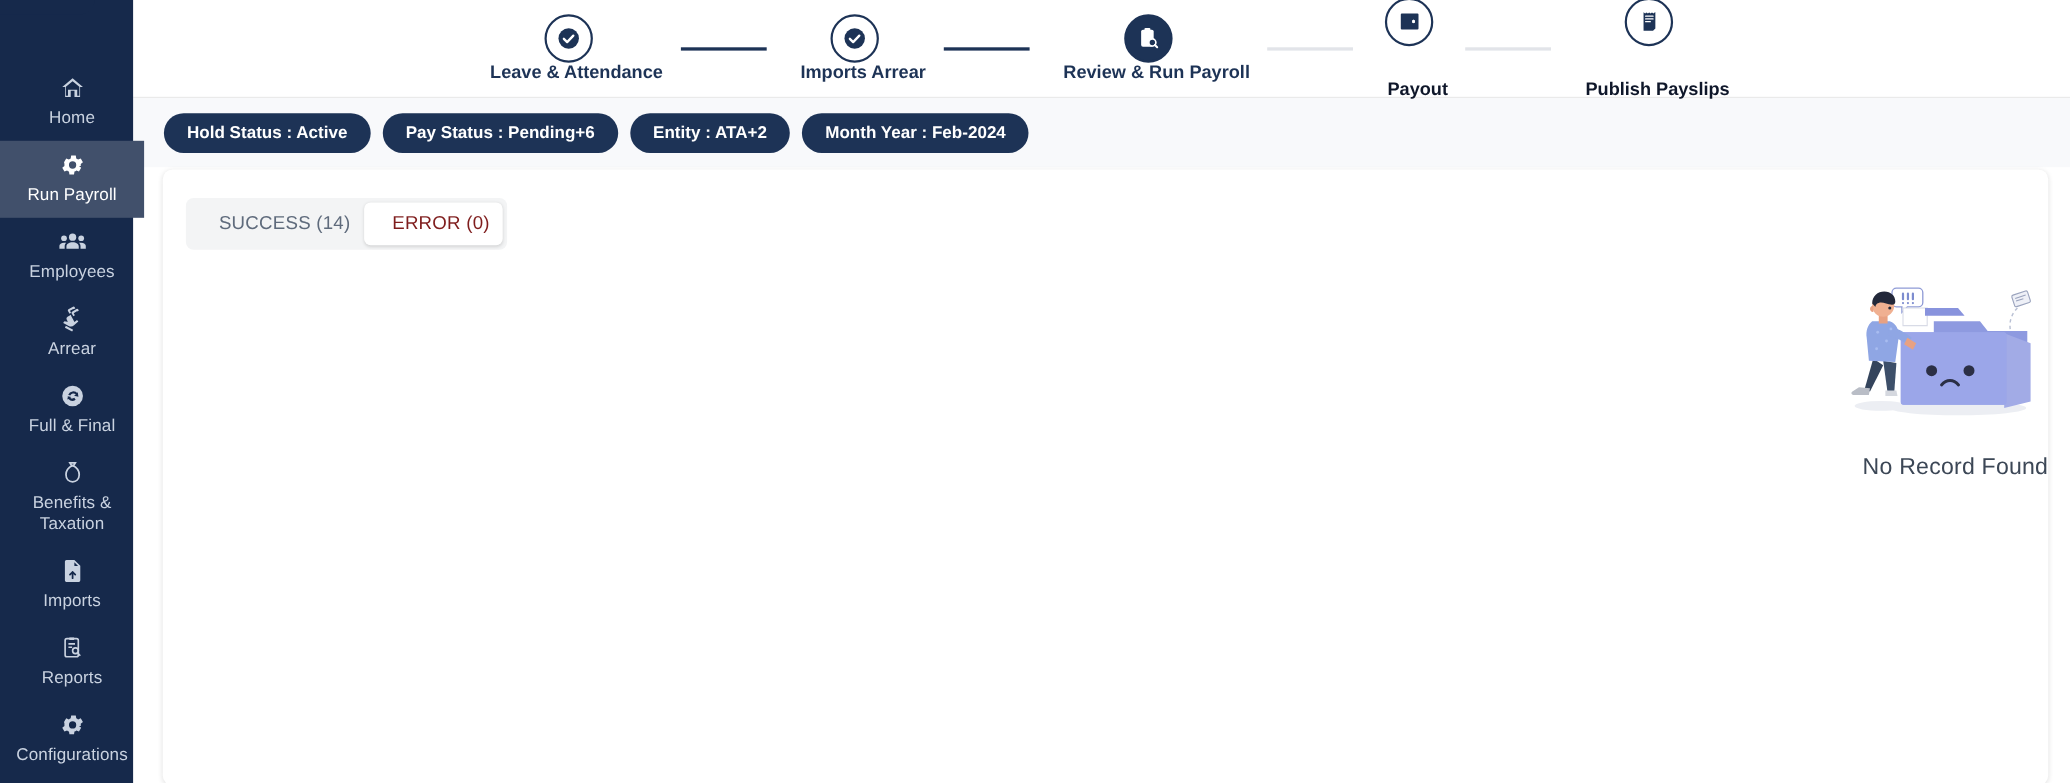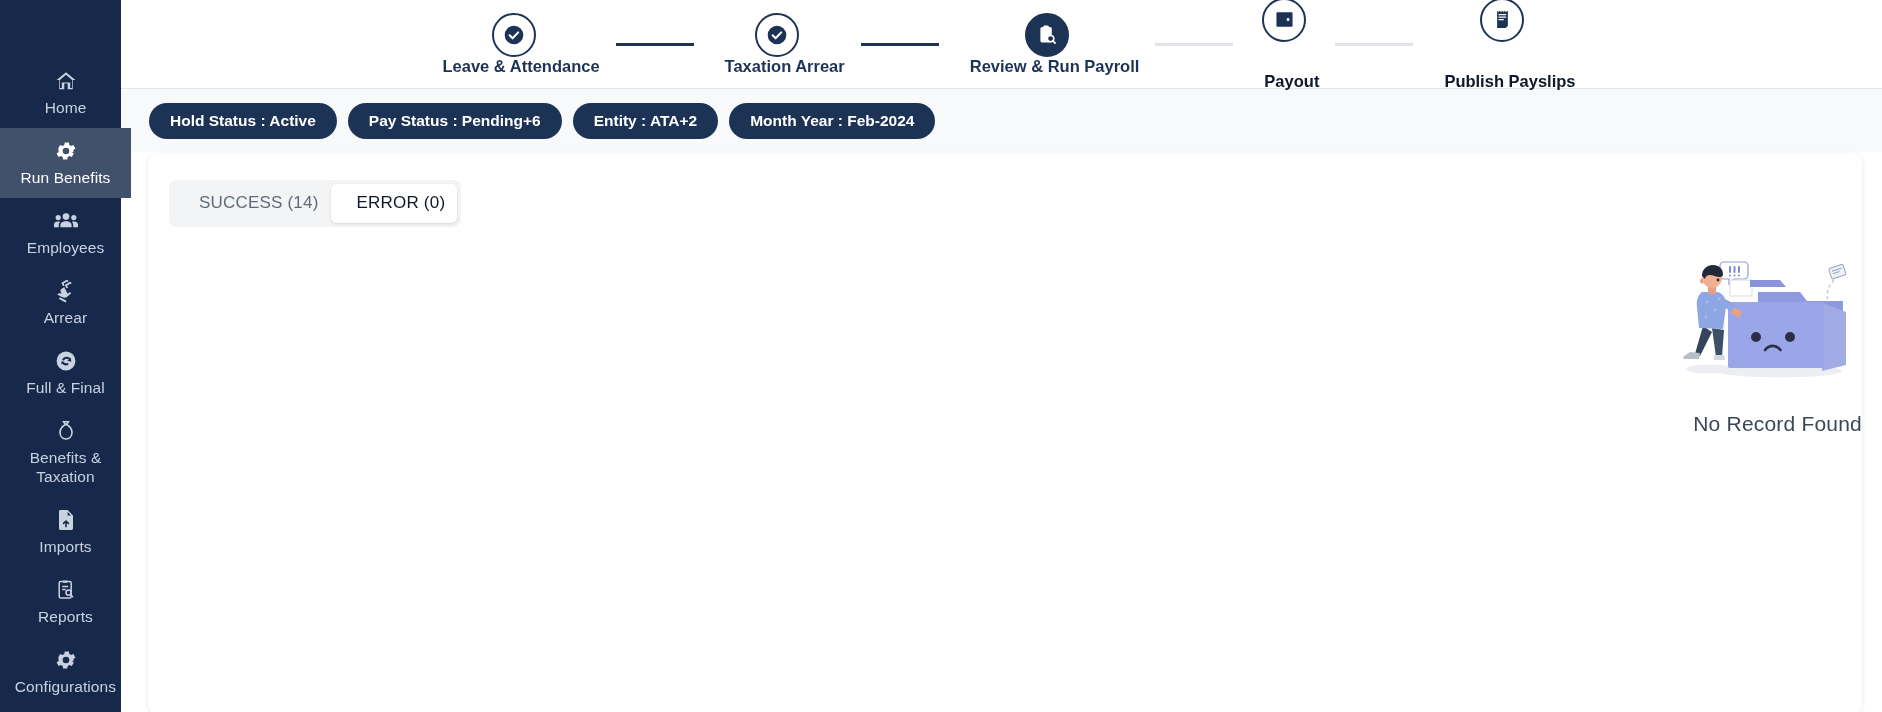--- a/index.html
+++ b/index.html
@@ -134,21 +134,21 @@
     font-size: 17px;
     padding: 9px 12px 10px 26px;
     border-radius: 6px;
     color: #5f6b7c;
     cursor: pointer;
     white-space: nowrap;
     letter-spacing: .2px;
   }
   .tab.selected {
     background: #ffffff;
-    color: #0f172a;
+    color: #7f1d1d;
     box-shadow: 0 1px 3px rgba(0,0,0,.13);
   }
 
   
   #empty {
     position: absolute;
     left: 0; right: 0; top: 86px;
     display: flex;
     flex-direction: column;
     align-items: flex-end;
@@ -174,21 +174,21 @@
     </span>
     <span class="side-label">Home</span>
   </div>
 
   <div class="side-item active">
     <span class="side-icon">
       <svg width="24" height="24" viewBox="0 0 24 24" fill="currentColor">
           <path d="M19.4 13a7.6 7.6 0 0 0 0-2l2-1.6-2-3.4-2.4 1a7.6 7.6 0 0 0-1.7-1l-.4-2.6H10.7l-.4 2.6c-.6.2-1.2.6-1.7 1l-2.4-1-2 3.4L4.6 11a7.6 7.6 0 0 0 0 2l-2 1.6 2 3.4 2.4-1c.5.4 1.1.8 1.7 1l.4 2.6h4.2l.4-2.6c.6-.2 1.2-.6 1.7-1l2.4 1 2-3.4-2-1.6zM12 15.3A3.3 3.3 0 1 1 12 8.7a3.3 3.3 0 0 1 0 6.6z"></path>
         </svg>
     </span>
-    <span class="side-label">Run Benefits</span>
+    <span class="side-label">Run Payroll</span>
   </div>
 
   <div class="side-item">
     <span class="side-icon">
       <svg width="26" height="24" viewBox="0 0 26 24" fill="currentColor">
           <circle cx="13" cy="7.6" r="3.3"></circle>
           <circle cx="5.2" cy="8.6" r="2.6"></circle>
           <circle cx="20.8" cy="8.6" r="2.6"></circle>
           <path d="M13 12.2c-3.3 0-5.6 1.7-5.6 3.6v2.4h11.2v-2.4c0-1.9-2.3-3.6-5.6-3.6zM5.2 12.6c-2.5 0-4.2 1.3-4.2 2.8v2.8h4.8v-2.4c0-1.2.5-2.3 1.4-3.1a8 8 0 0 0-2-.1zM20.8 12.6c-.7 0-1.4 0-2 .1.9.8 1.4 1.9 1.4 3.1v2.4H25v-2.8c0-1.5-1.7-2.8-4.2-2.8z"></path>
         </svg>
@@ -278,21 +278,21 @@
 
       <div class="connector filled"></div>
 
       <div class="step">
         <span class="step-circle done">
           <svg width="26" height="26" viewBox="0 0 26 26">
               <circle cx="13" cy="13" r="9.3" fill="#1d3356"></circle>
               <path d="M8.6 13.3l3 3 5.6-5.9" stroke="#fff" stroke-width="2.1" fill="none" stroke-linecap="round" stroke-linejoin="round"></path>
             </svg>
         </span>
-        <span class="step-label on">Taxation Arrear</span>
+        <span class="step-label on">Imports Arrear</span>
       </div>
 
       <div class="connector filled"></div>
 
       <div class="step">
         <span class="step-circle current">
           <svg width="24" height="24" viewBox="0 0 24 24" fill="none" stroke="#fff" stroke-width="1.7">
             <rect x="5.4" y="4" width="11.4" height="15.4" rx="1.7" fill="#fff" stroke="none"></rect>
             <rect x="8.4" y="2.4" width="5.4" height="2.9" rx="1" fill="#fff" stroke="none"></rect>
             <circle cx="15.6" cy="15.6" r="3.2" fill="#1d3356" stroke="#fff" stroke-width="1.5"></circle>

